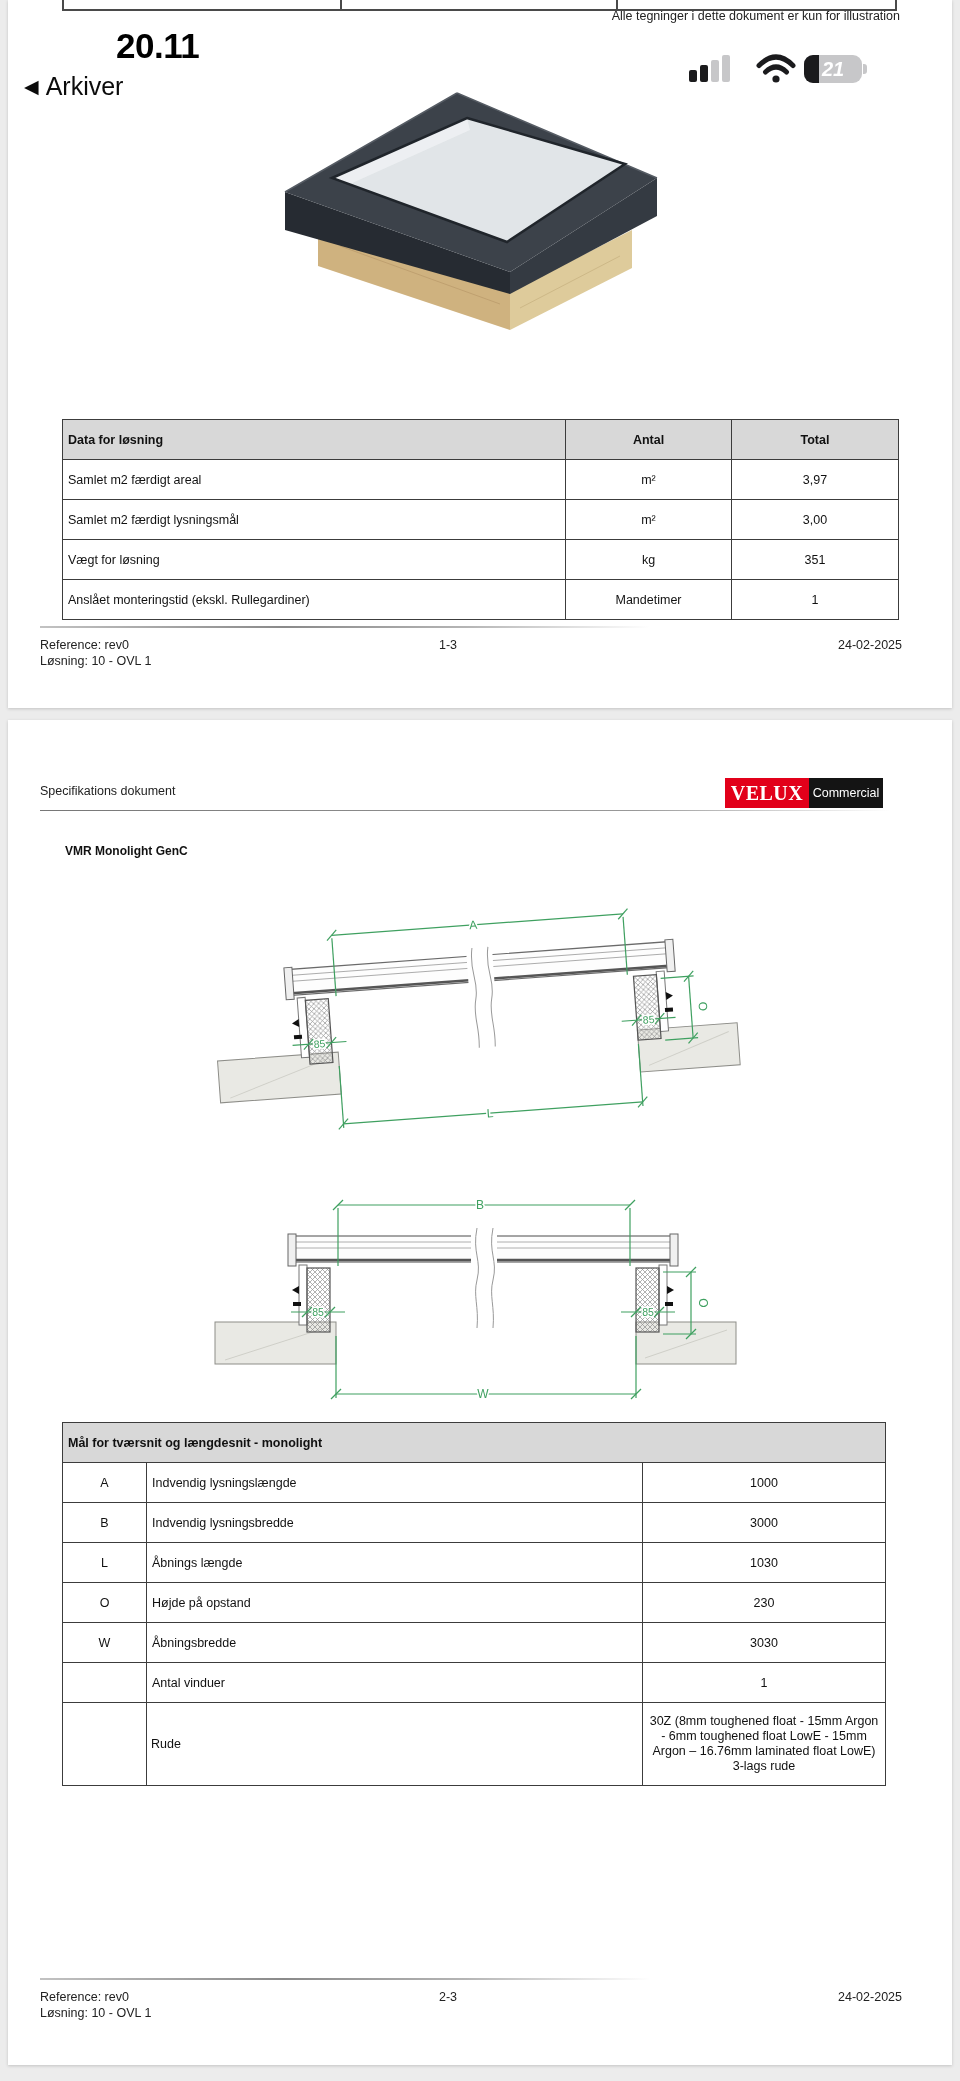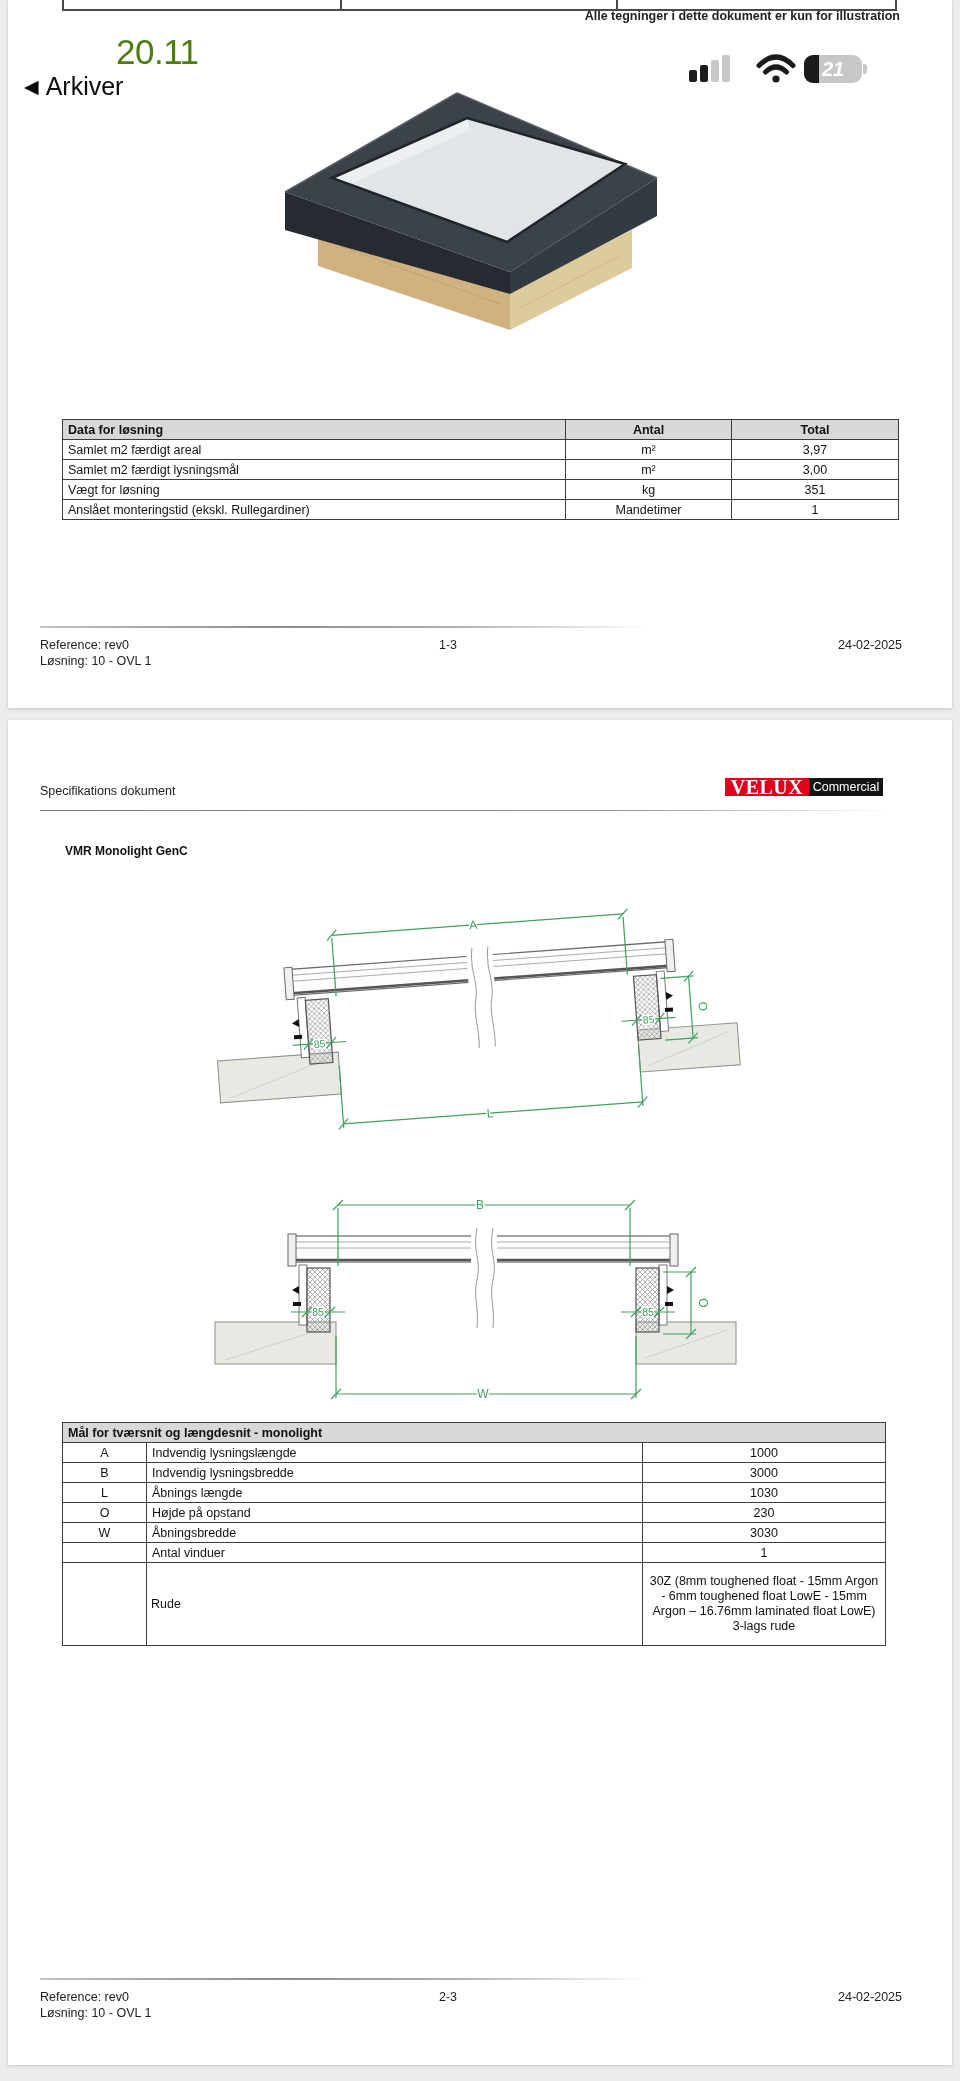--- a/index.html
+++ b/index.html
@@ -11,56 +11,56 @@
   }
   .page{position:absolute;left:8px;width:944px;background:#ffffff;box-shadow:0 1px 3px rgba(0,0,0,.18);}
   #page1{top:0;height:708px;}
   #page2{top:720px;height:1345px;}
 
   
   .frag{position:absolute;left:54px;top:0;width:831px;height:9px;
     border-left:2px solid #4a4a4a;border-right:2px solid #4a4a4a;border-bottom:2px solid #4a4a4a;}
   .frag .v{position:absolute;top:0;bottom:0;width:2px;background:#4a4a4a;}
 
-  .note{position:absolute;right:52px;top:9px;font-size:12.5px;color:#222;font-weight:bold;}
-
-  
-  .clock{position:absolute;left:108px;top:32px;font-size:35px;font-weight:400;letter-spacing:-.5px;color:#4d7c0f;}
+  .note{position:absolute;right:52px;top:9px;font-size:12.5px;color:#222;}
+
+  
+  .clock{position:absolute;left:108px;top:26px;font-size:35px;font-weight:700;letter-spacing:-.5px;color:#000000;}
   .back{position:absolute;left:16px;top:72px;font-size:25px;color:#0b0b0b;display:flex;align-items:center;gap:7px;cursor:default;}
   .back .tri{font-size:19px;line-height:1;}
   .sigbars{position:absolute;left:681px;top:55px;height:27px;display:flex;align-items:flex-end;gap:3px;}
   .sigbars i{display:block;width:8px;border-radius:2px;}
   .b1{height:12px;background:#1b1b1d;} .b2{height:17px;background:#1b1b1d;}
   .b3{height:22px;background:#c7c7c9;} .b4{height:27px;background:#c7c7c9;}
   .wifi{position:absolute;left:748px;top:54px;}
   .batt{position:absolute;left:796px;top:55px;width:58px;height:28px;background:#c7c7c9;border-radius:9px;}
   .batt .fill{position:absolute;left:0;top:0;width:15px;height:28px;background:#1b1b1d;border-radius:9px 0 0 9px;}
   .batt .pct{position:absolute;left:0;top:0;width:58px;height:28px;line-height:28px;text-align:center;
     color:#ffffff;font-size:20px;font-weight:700;font-style:italic;}
   .batt .cap{position:absolute;right:-5px;top:9px;width:4px;height:10px;background:#c7c7c9;border-radius:0 3px 3px 0;}
 
   
   table{border-collapse:collapse;table-layout:fixed;font-size:12.5px;color:#111;}
-  td{border:1.5px solid #3c3c3c;padding:0 5px;height:19px;line-height:14px;overflow:hidden;white-space:nowrap;}
+  td{border:1.5px solid #3c3c3c;padding:10px 5px;height:19px;line-height:14px;overflow:hidden;white-space:nowrap;}
   .hdr td{background:#d8d8d8;font-weight:700;}
   .c{text-align:center;}
   #t1{position:absolute;left:54px;top:419px;width:836px;}
   #t2{position:absolute;left:54px;top:702px;width:823px;}
   #t2 td.tall{height:72px;white-space:normal;line-height:15px;padding:5px 4px;}
 
   
   .fline{position:absolute;left:32px;height:2px;width:610px;
     background:linear-gradient(90deg,#c2c2c2,#8a8a8a 40%,#b5b5b5 70%,rgba(200,200,200,0));}
   .ftxt{position:absolute;font-size:12.5px;color:#222;}
 
   
   .doclabel{position:absolute;left:32px;top:64px;font-size:12.5px;color:#222;}
   .hrule{position:absolute;left:32px;top:90px;height:1px;width:850px;
     background:linear-gradient(90deg,#777,#999 70%,rgba(150,150,150,0));}
-  .logo{position:absolute;left:717px;top:58px;height:18px;display:flex;}
+  .logo{position:absolute;left:717px;top:58px;height:30px;display:flex;}
   .logo .red{width:84px;background:#e2001a;color:#fff;display:flex;align-items:center;justify-content:center;
     font-family:"Liberation Serif","DejaVu Serif",serif;font-weight:700;font-size:20px;letter-spacing:.5px;}
   .logo .blk{width:74px;background:#141414;color:#fff;display:flex;align-items:center;justify-content:center;
     font-size:12.5px;}
   .ptitle{position:absolute;left:57px;top:124px;font-size:12px;font-weight:700;color:#111;text-align:right;}
 
   svg{position:absolute;}
   .dim-text{fill:#3fa060;stroke:#ffffff;stroke-width:3px;paint-order:stroke;font-family:"Liberation Sans",sans-serif;}
 </style>
 </head>

